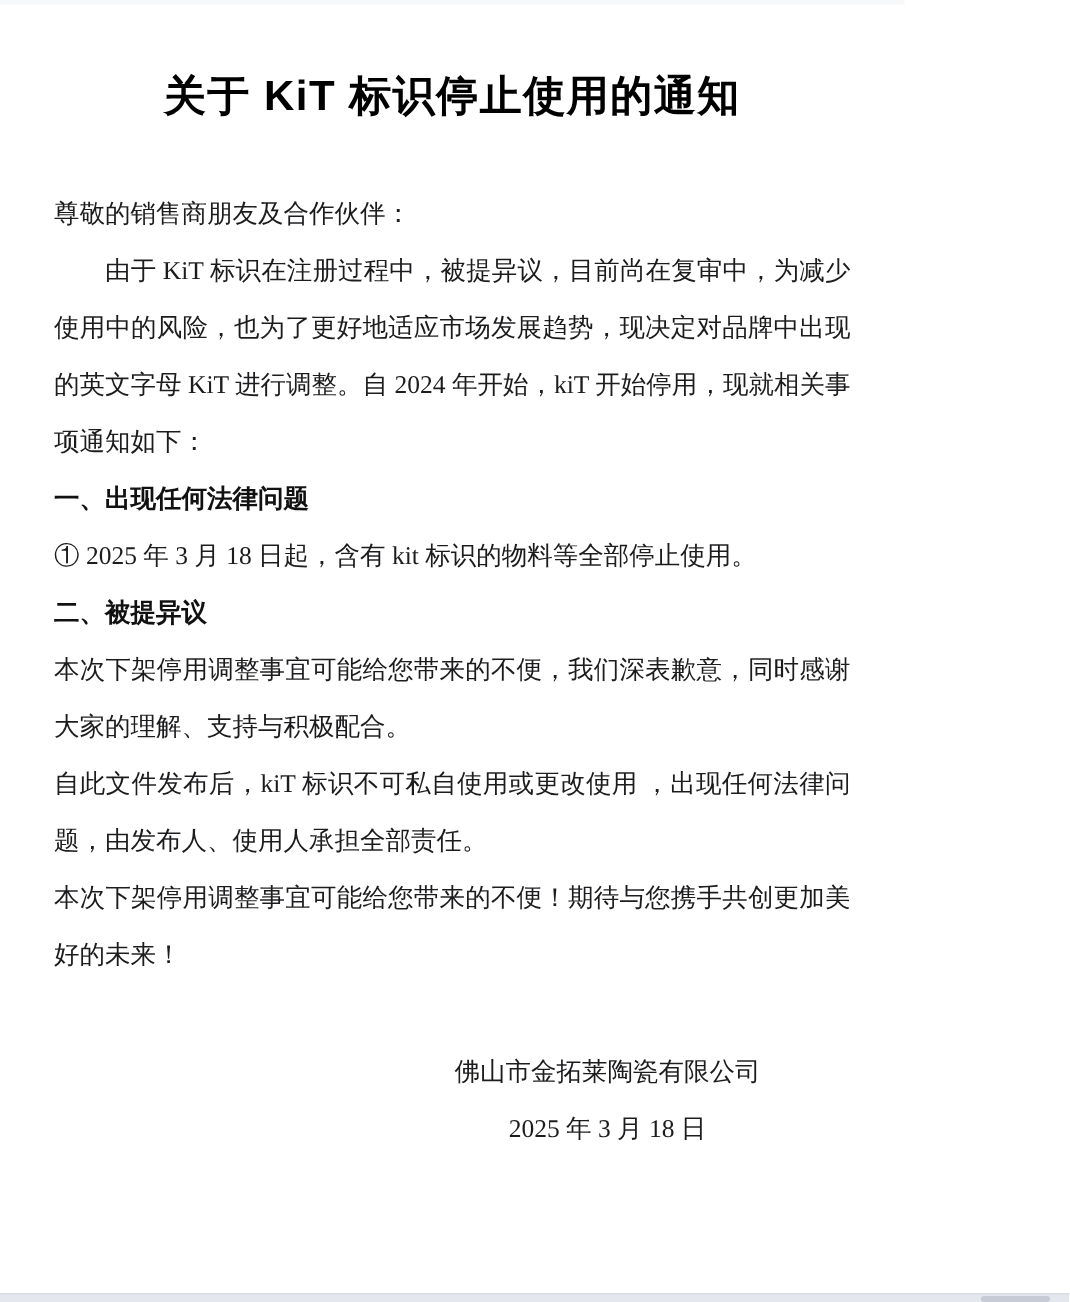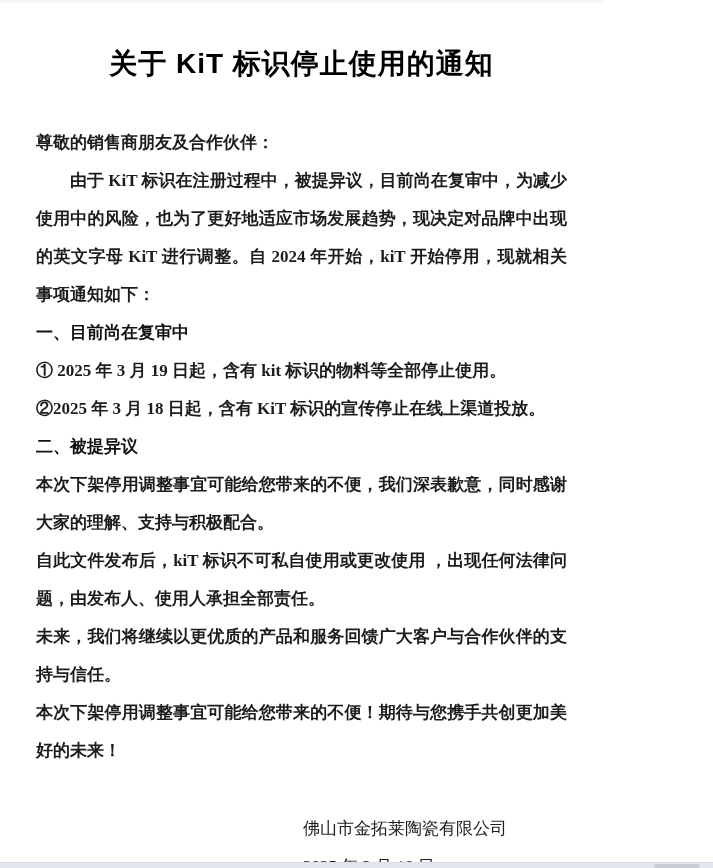--- a/index.html
+++ b/index.html
@@ -28,33 +28,33 @@
     letter-spacing: 1px;
     margin-bottom: 42px;
     line-height: 36px;
   }
   .body-text {
     font-size: 17px;
     line-height: 38px;
   }
   .para {
     text-align: justify;
-    font-weight: bold;
   }
   .indent { text-indent: 2em; }
   .sec-heading {
     font-weight: bold;
     font-family: "Liberation Sans", "DejaVu Sans", sans-serif;
     color: #111;
   }
   .signature {
     margin-top: 40px;
     margin-left: auto;
     margin-right: 60px;
     width: fit-content;
+    text-align: center;
   }
   .signature div { line-height: 38px; }
   .hscrollbar {
     position: absolute;
     left: 0; bottom: 0;
     width: 713px; height: 6px;
     background: #e4e8ee;
     border-top: 1px solid #d8dce4;
   }
   .hscrollbar .thumb {
@@ -74,33 +74,31 @@
   <div class="content">
 
     <div class="doc-title">关于 KiT 标识停止使用的通知</div>
 
     <div class="body-text">
 
       <p class="para">尊敬的销售商朋友及合作伙伴：</p>
 
       <p class="para indent">由于 KiT 标识在注册过程中，被提异议，目前尚在复审中，为减少使用中的风险，也为了更好地适应市场发展趋势，现决定对品牌中出现的英文字母 KiT 进行调整。自 2024 年开始，kiT 开始停用，现就相关事项通知如下：</p>
 
-      <p class="para sec-heading">一、目前尚在复审中</p>
+      <p class="para sec-heading">一、出现任何法律问题</p>
 
-      <p class="para">① 2025 年 3 月 19 日起，含有 kit 标识的物料等全部停止使用。</p>
+      <p class="para">① 2025 年 3 月 18 日起，含有 kit 标识的物料等全部停止使用。</p>
 
-      <p class="para">②2025 年 3 月 18 日起，含有 KiT 标识的宣传停止在线上渠道投放。</p>
 
       <p class="para sec-heading">二、被提异议</p>
 
       <p class="para">本次下架停用调整事宜可能给您带来的不便，我们深表歉意，同时感谢大家的理解、支持与积极配合。</p>
 
       <p class="para">自此文件发布后，kiT 标识不可私自使用或更改使用 ，出现任何法律问题，由发布人、使用人承担全部责任。</p>
 
-      <p class="para">未来，我们将继续以更优质的产品和服务回馈广大客户与合作伙伴的支持与信任。</p>
 
       <p class="para">本次下架停用调整事宜可能给您带来的不便！期待与您携手共创更加美好的未来！</p>
 
       <div class="signature">
         <div>佛山市金拓莱陶瓷有限公司</div>
         <div>2025 年 3 月 18 日</div>
       </div>
 
     </div>
   </div>

